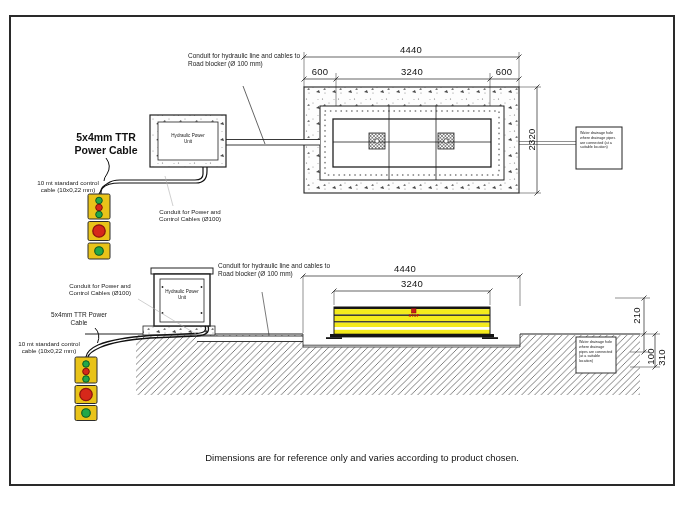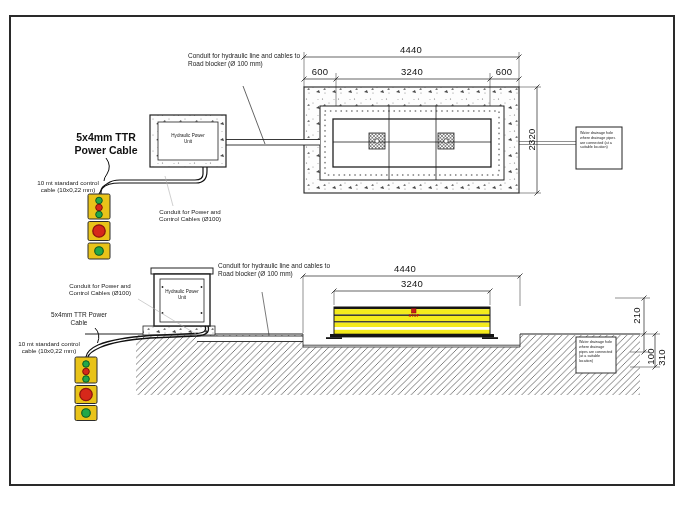--- a/index.html
+++ b/index.html
@@ -209,13 +209,14 @@
   <div class="lbl unit" style="left:164px;top:289px;width:36px;">Hydraulic Power Unit</div>
   <div class="lbl tiny" style="left:579px;top:340px;width:34px;">Water drainage hole where drainage pipes are connected (at a suitable location)</div>
   <div class="stop-lbl" style="left:402px;top:314px;width:24px;">STOP</div>
 
   <div class="dim" style="left:383px;top:263px;width:44px;">4440</div>
   <div class="dim" style="left:390px;top:278px;width:44px;">3240</div>
   <div class="dim rot" style="left:616px;top:310px;width:40px;">210</div>
   <div class="dim rot" style="left:630px;top:351px;width:40px;">100</div>
   <div class="dim rot" style="left:641px;top:352px;width:40px;">310</div>
 
+  <div class="footnote" style="left:132px;top:452px;width:460px;">Dimensions are for reference only and varies according to product chosen.</div>
 </div>
 
 </body></html>

